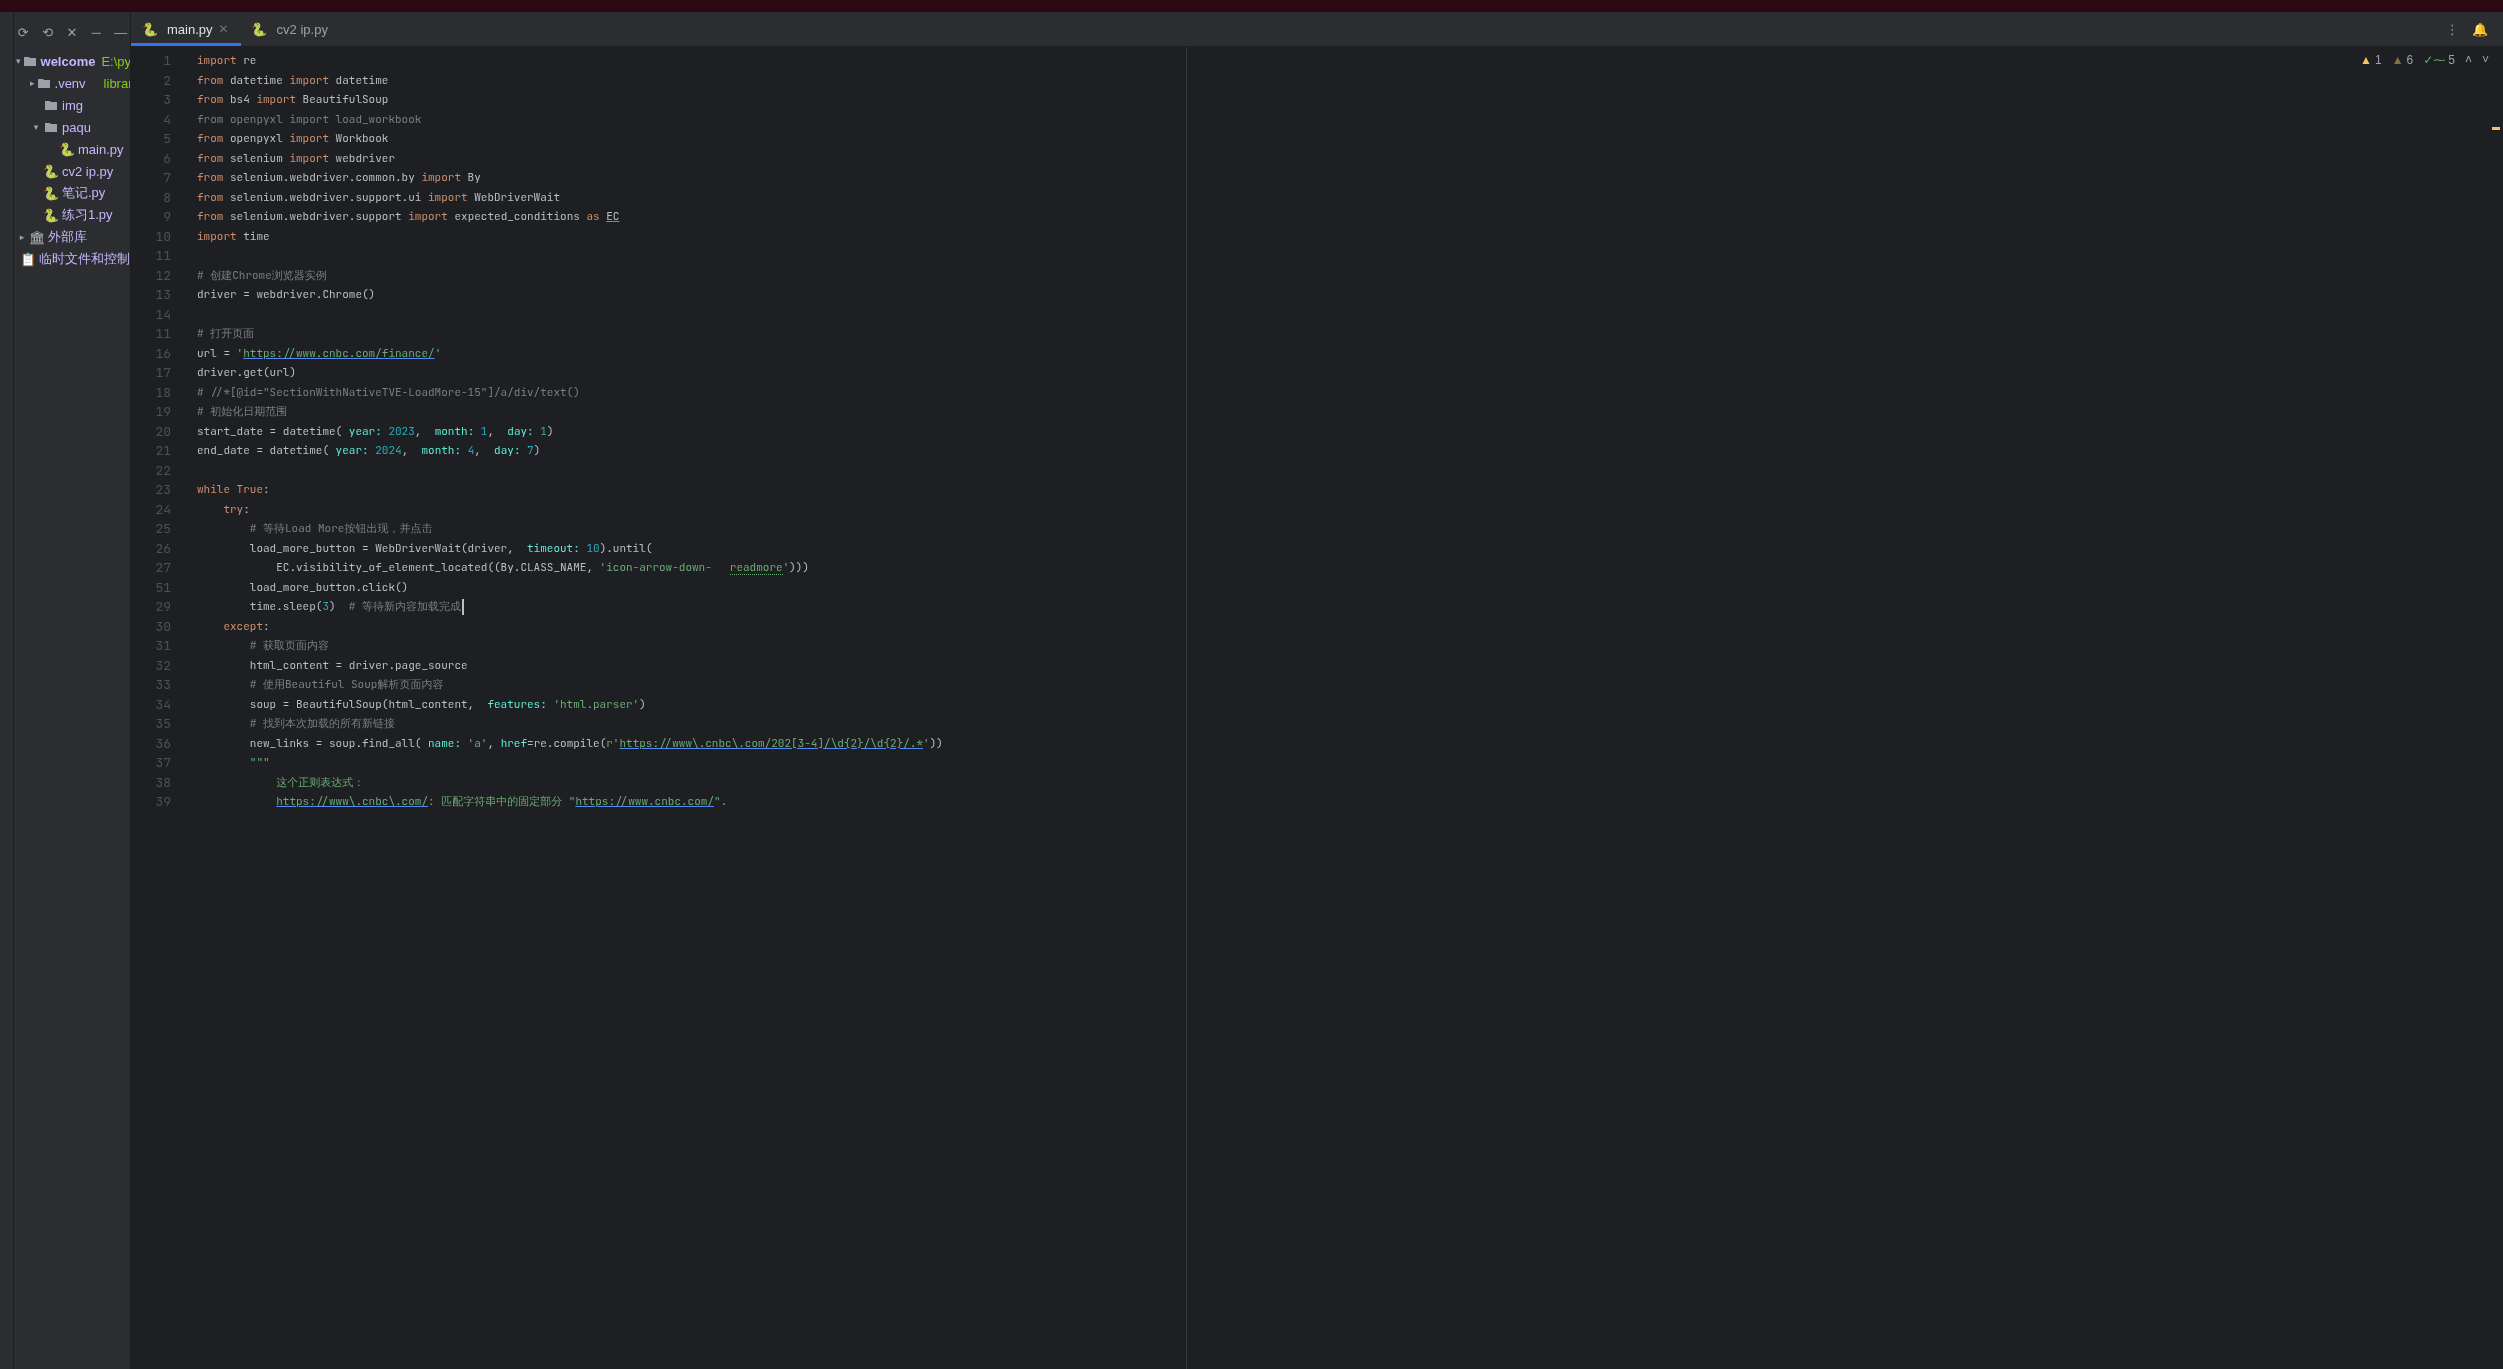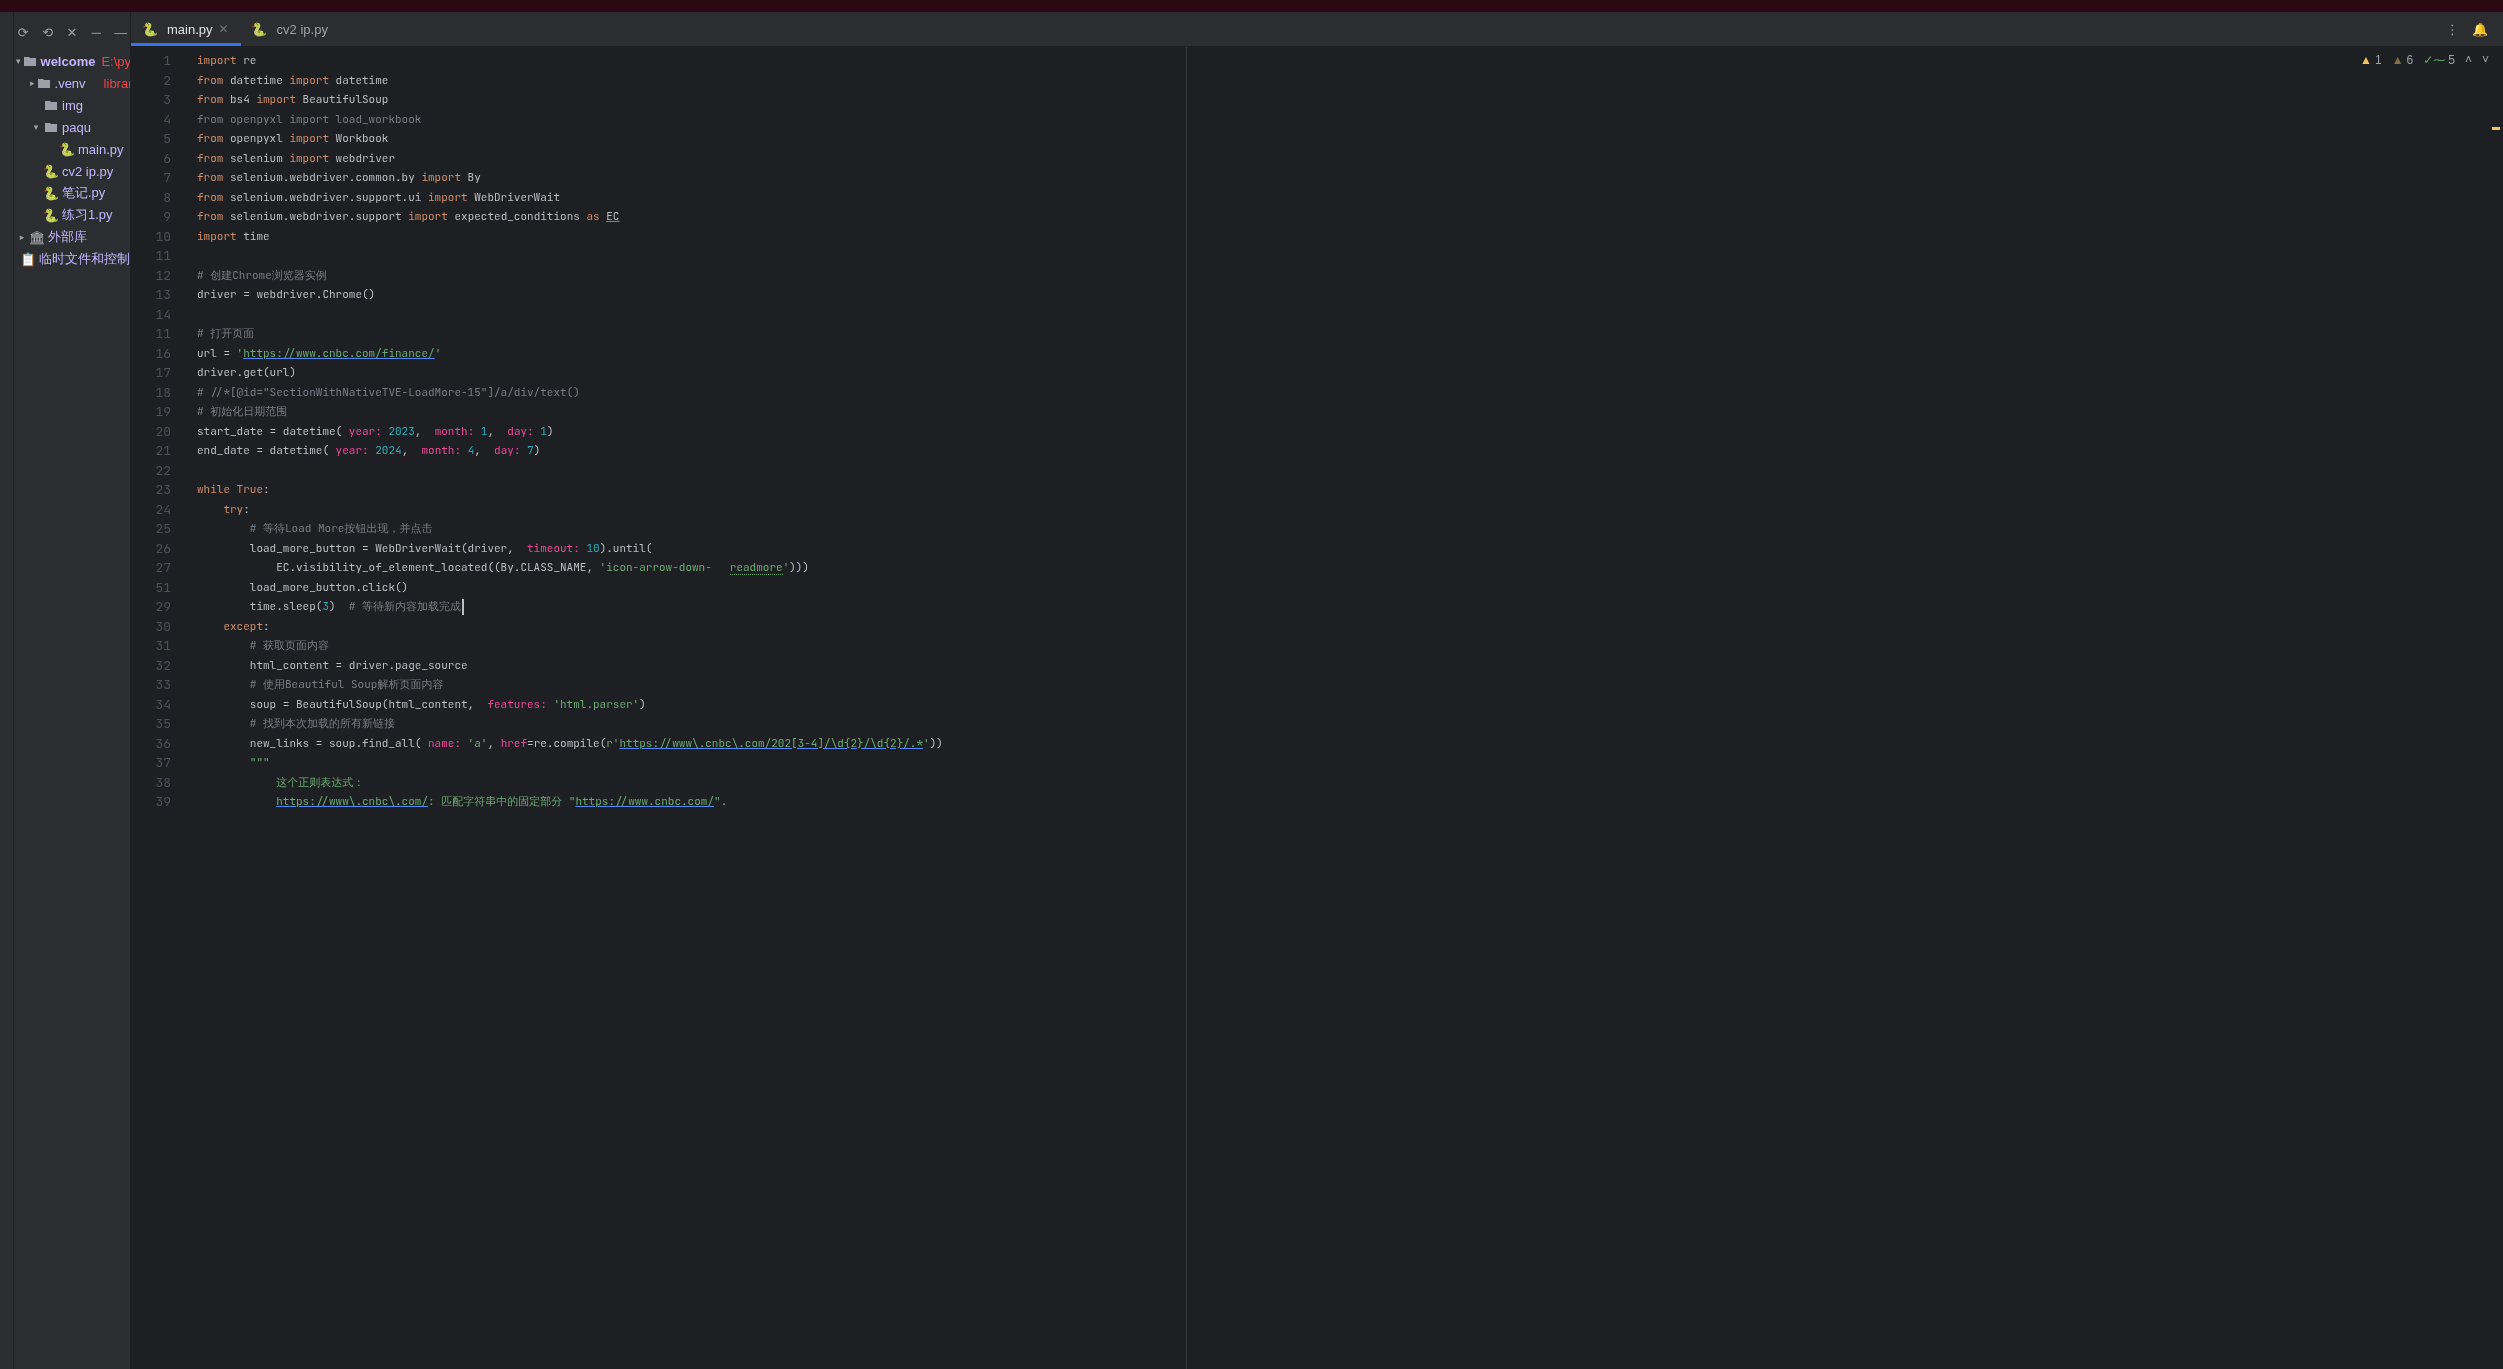--- a/index.html
+++ b/index.html
@@ -72,21 +72,21 @@
   width: 14px;
   height: 14px;
   margin-right: 4px;
   display: inline-flex;
   align-items: center;
   justify-content: center;
 }
 .folder-icon svg { fill: #9da0a8; }
 .py-icon { color: #f0c674; }
 .tree-label { color: #c4b5fd; }
-.tree-label.dim { color: #ef4444; }
+.tree-label.dim { color: #84cc16; }
 .tree-label.bold { font-weight: 600; }
 .indent-1 { padding-left: 16px; }
 .indent-2 { padding-left: 32px; }
 
 .editor-area {
   flex: 1;
   display: flex;
   flex-direction: column;
   background: #1e1f22;
   position: relative;
@@ -152,21 +152,21 @@
   padding-left: 8px;
   font-family: 'JetBrains Mono', 'Consolas', monospace;
   font-size: 11px;
   line-height: 19.5px;
   white-space: pre;
   position: relative;
 }
 .kw { color: #cf8e6d; }
 .str { color: #6aab73; }
 .cmt { color: #7a7e85; }
-.hint { color: #ec4899; font-style: normal; }
+.hint { color: #5eead4; font-style: normal; }
 .num { color: #2aacb8; }
 .underline { text-decoration: underline; text-decoration-color: #548af7; }
 .green-underline { border-bottom: 1px dotted #6aab73; margin-left: 18px; }
 .cursor {
   display: inline-block;
   width: 2px;
   height: 16px;
   background: #bcbec4;
   vertical-align: middle;
   margin-left: 1px;

